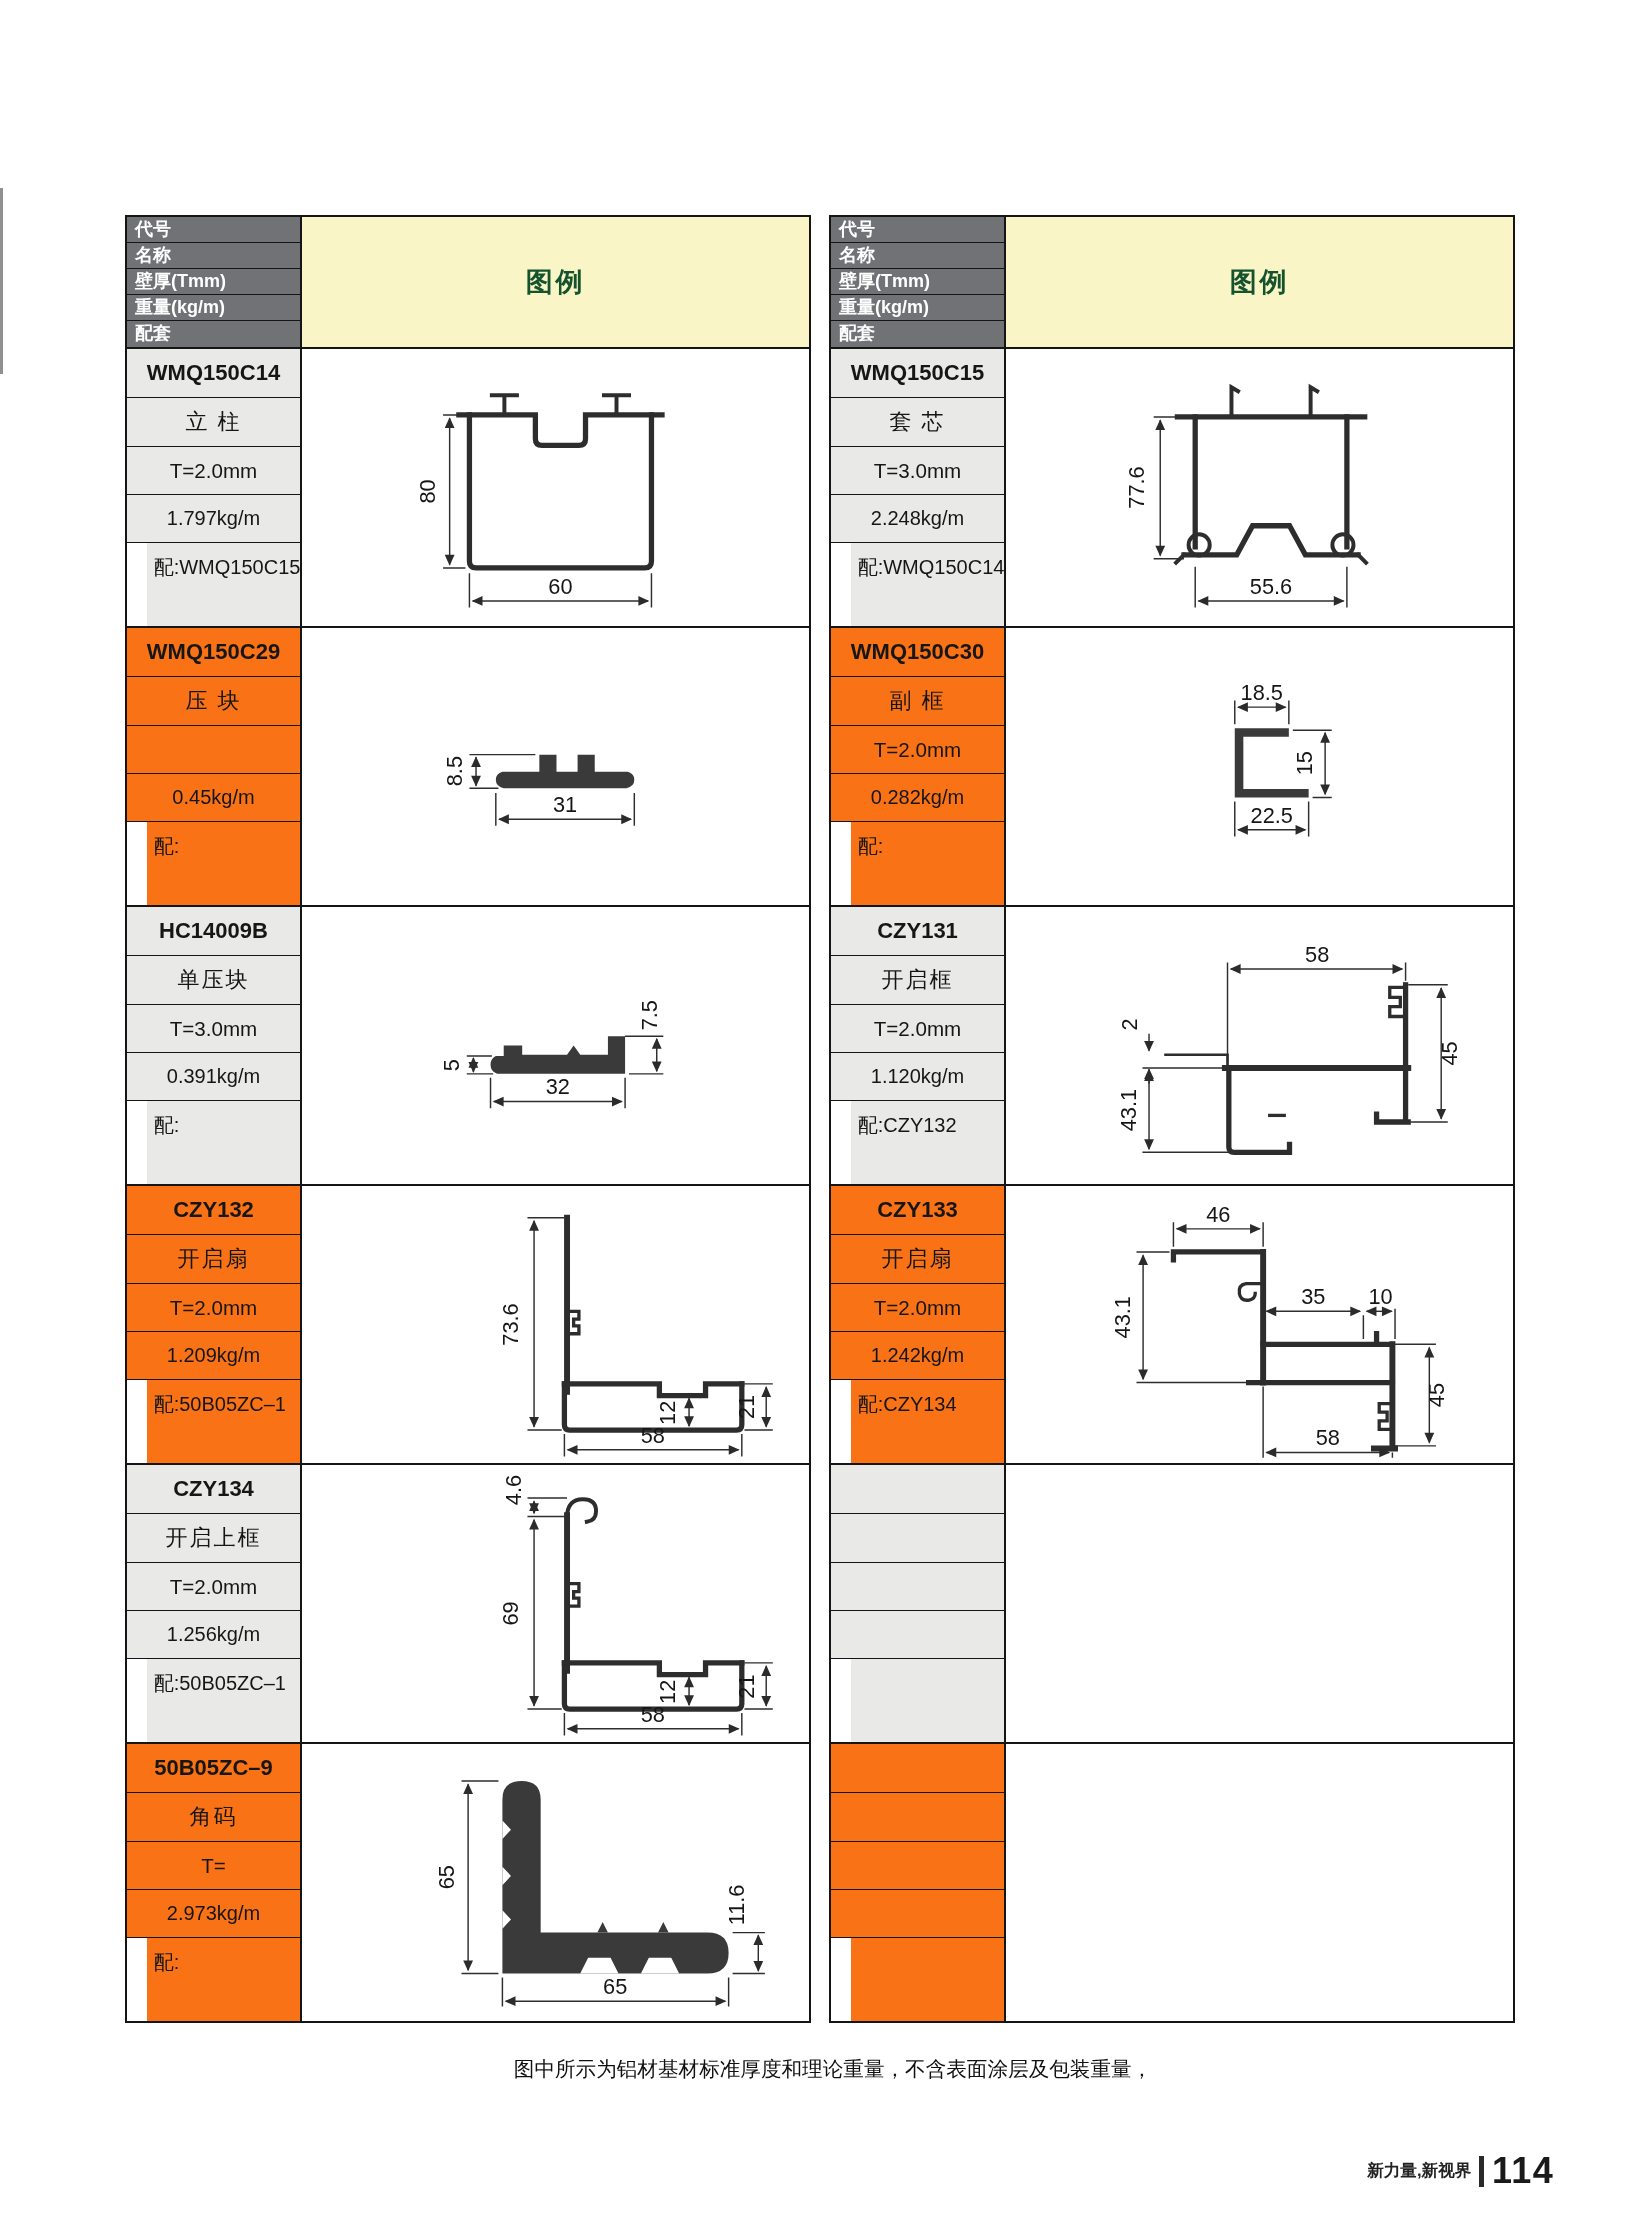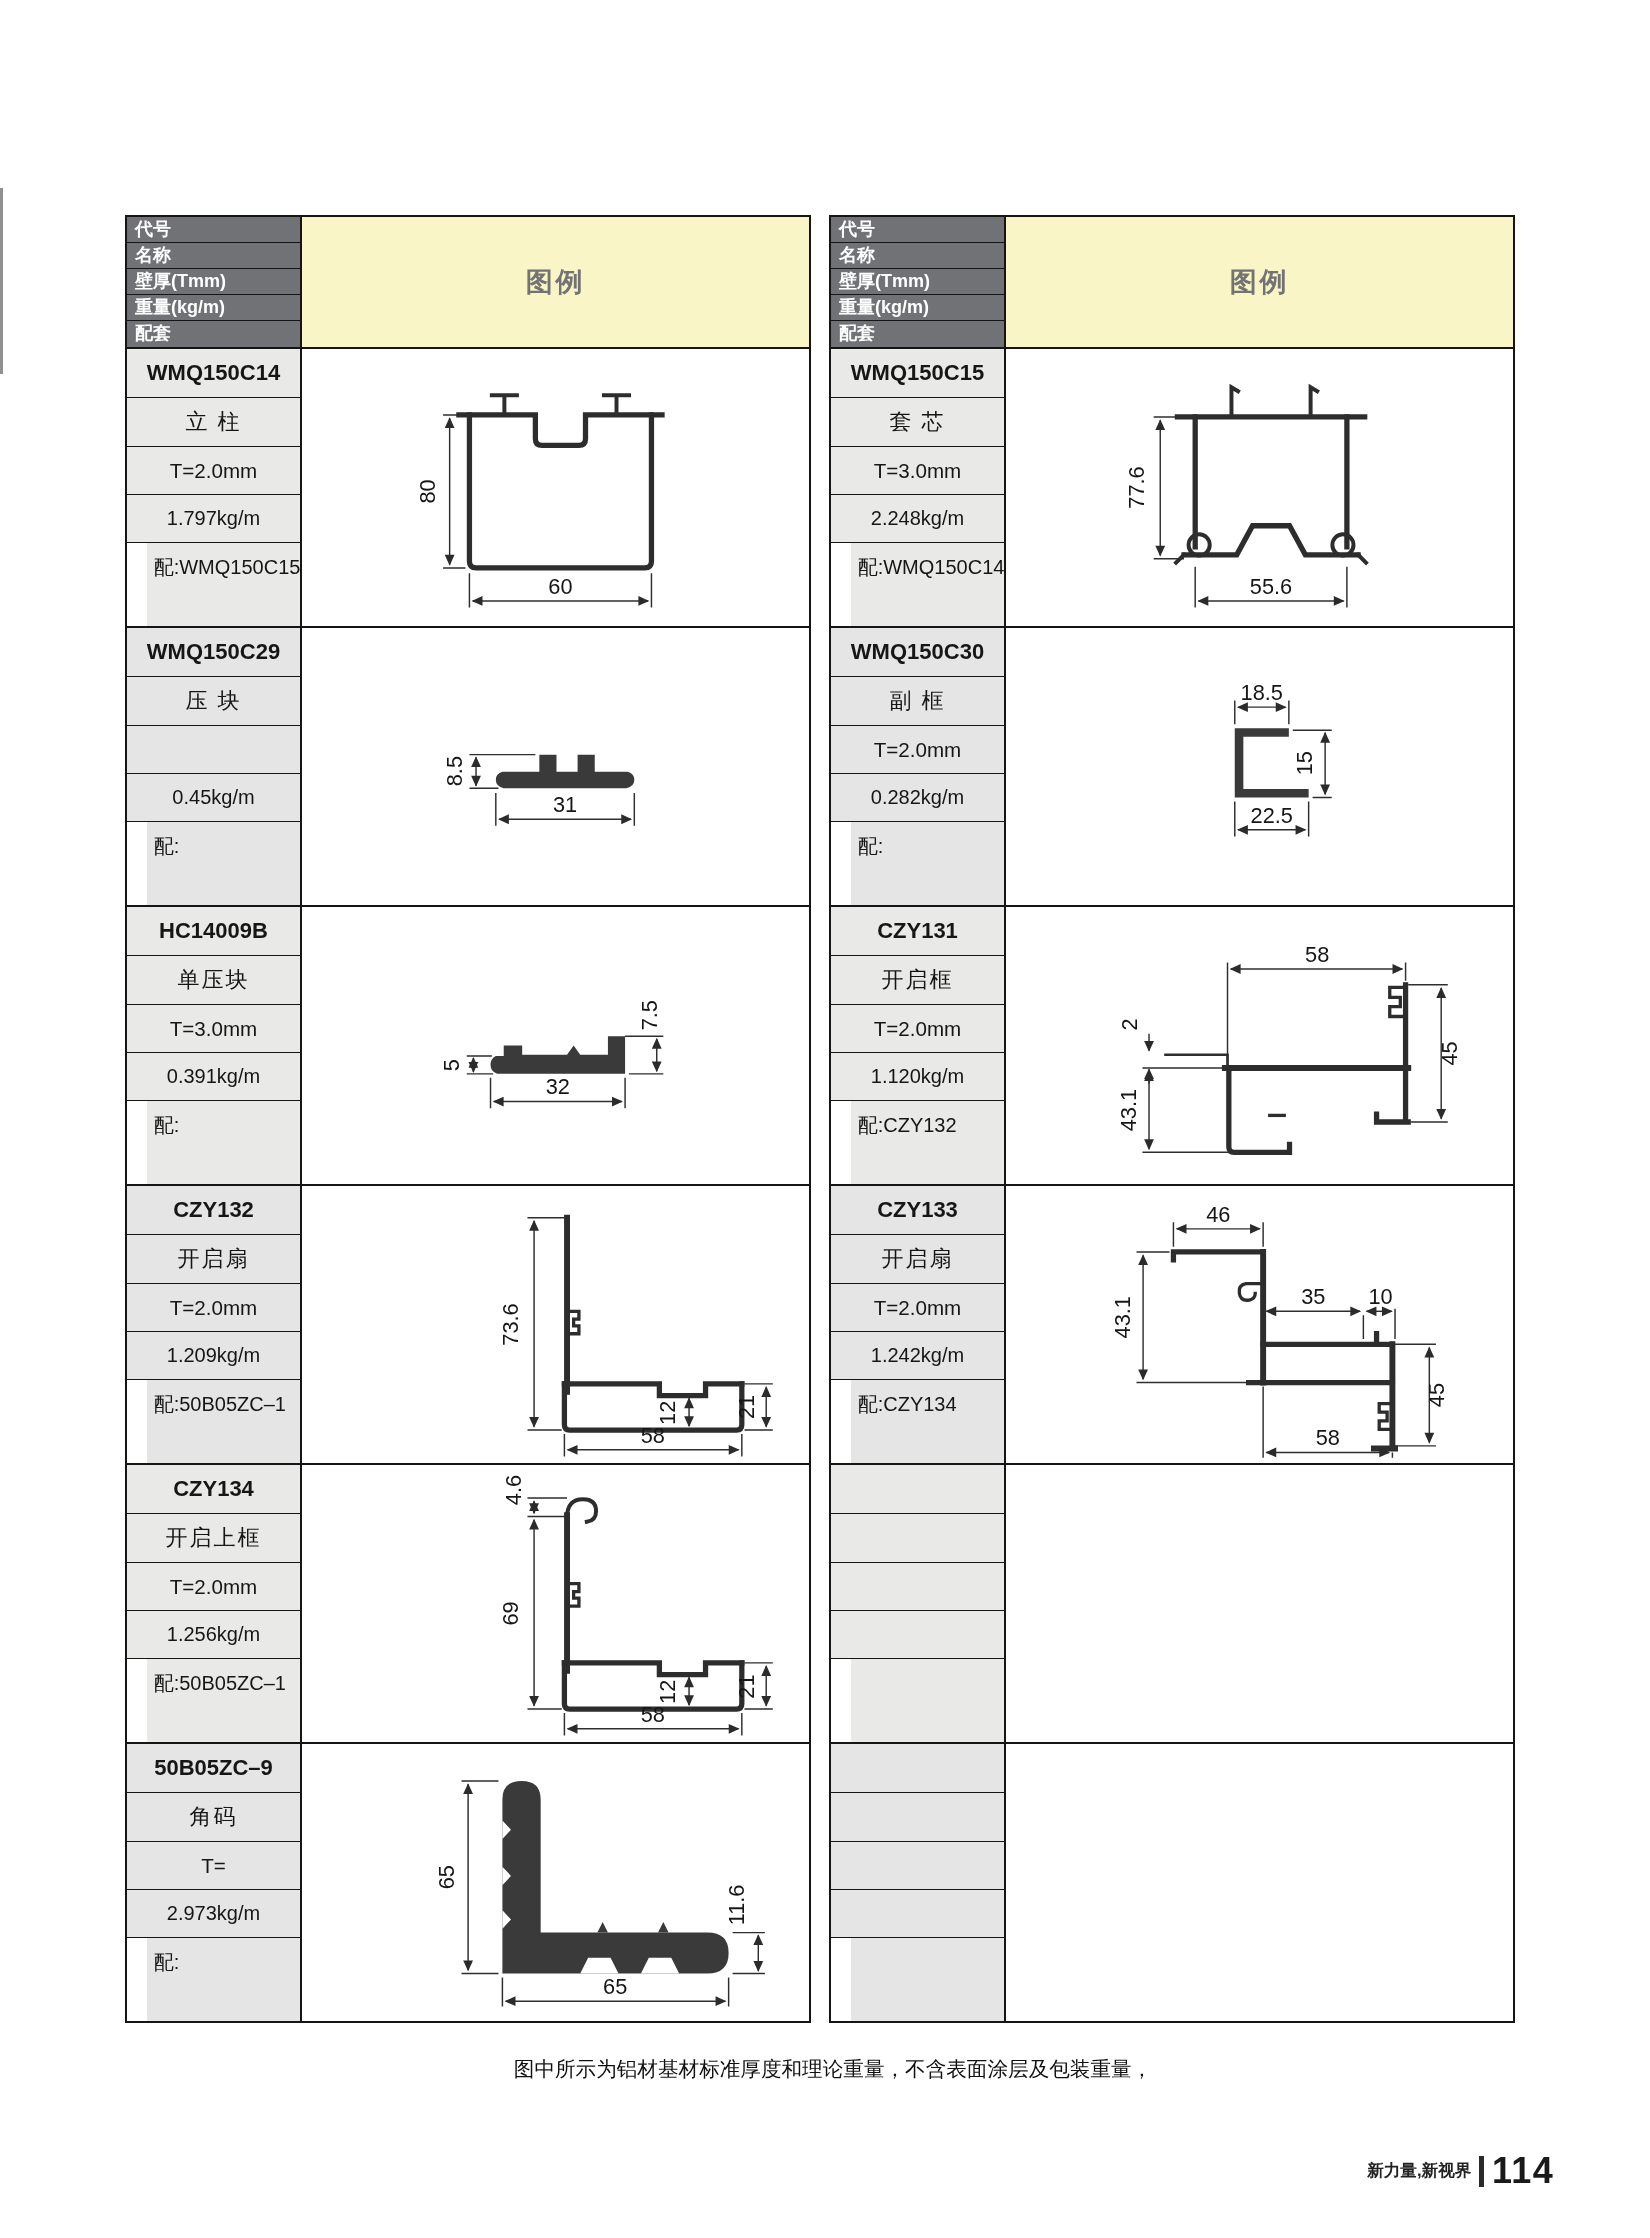--- a/index.html
+++ b/index.html
@@ -9,33 +9,33 @@
   .tbl{position:absolute;top:215px;width:686px;box-sizing:border-box;border:2px solid #151515;background:#fff;}
   .tbl-left{left:125px;}
   .tbl-right{left:829px;}
 
   .thead{display:flex;height:130px;}
   .hlabels{width:175px;box-sizing:border-box;border-right:2px solid #151515;display:flex;flex-direction:column;}
   .hcell{box-sizing:border-box;height:26px;border-bottom:1.3px solid #151515;background:#717276;color:#ffffff;
          font-weight:bold;font-size:18px;line-height:24px;padding-left:8px;}
   .hcell:last-child{border-bottom:none;}
   .legend{flex:1;background:#faf5c6;display:flex;align-items:center;justify-content:center;
-          font-weight:bold;font-size:27px;letter-spacing:2.7px;color:#737373;}
+          font-weight:bold;font-size:27px;letter-spacing:2.7px;color:#14532d;}
 
   .trow{display:flex;height:279px;box-sizing:border-box;border-top:2px solid #151515;}
   .labels{width:175px;box-sizing:border-box;border-right:2px solid #151515;display:flex;flex-direction:column;}
   .cell{box-sizing:border-box;border-bottom:1.3px solid #151515;display:flex;align-items:center;justify-content:center;text-align:center;}
   .cell.code{height:49px;font-weight:bold;font-size:22px;}
   .cell.name{height:49px;font-size:22px;letter-spacing:2px;}
   .cell.thick{height:48px;font-size:20.6px;}
   .cell.weight{height:48px;font-size:20px;}
   .cell.mate{flex:1;border-bottom:none;justify-content:flex-start;align-items:flex-start;
              padding:10.6px 4px 0 6.7px;font-size:20px;text-align:left;margin-left:20px;}
   .tone-gray .cell{background:#e9e9e8;}
-  .tone-yellow .cell{background:#e5e5e5;}
+  .tone-yellow .cell{background:#f97316;}
 
   .diagram{flex:1;position:relative;background:#ffffff;}
   .diagram svg{position:absolute;left:0;top:0;width:100%;height:100%;}
 
   
   .pf,.pf4,.pf5,.pf6,.pf8,.pf9{fill:none;stroke:#2d2d2d;stroke-linecap:square;stroke-linejoin:miter;}
   .pf{stroke-width:8;}.pf9{stroke-width:9;}.pf8{stroke-width:8;}.pf6{stroke-width:6;}.pf5{stroke-width:5;}.pf4{stroke-width:4;}
   .fill{fill:#3a3a3a;stroke:none;}
   .wnotch{fill:#ffffff;stroke:none;}
   .ext,.dim{stroke:#2e2e2e;stroke-width:2.2;fill:none;}

